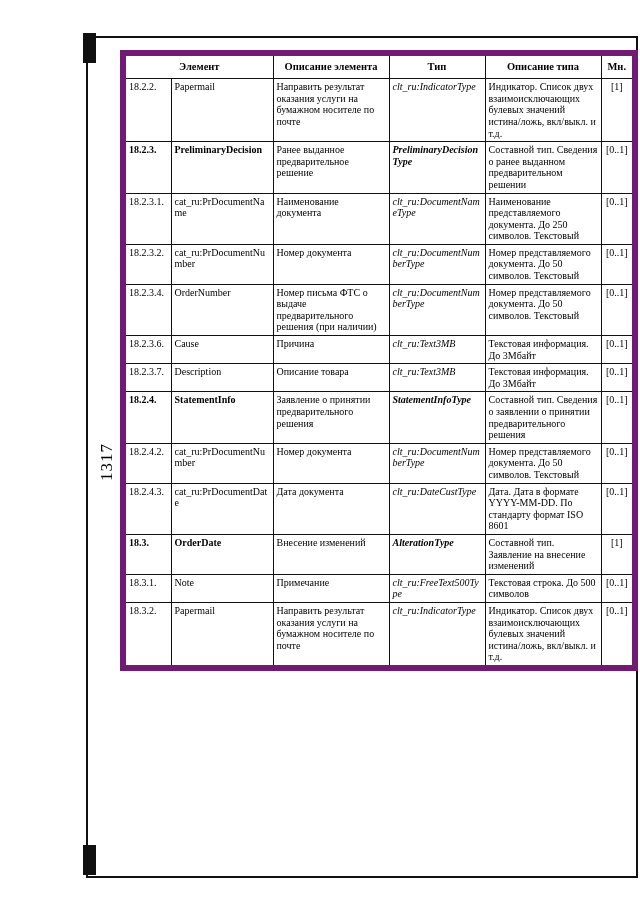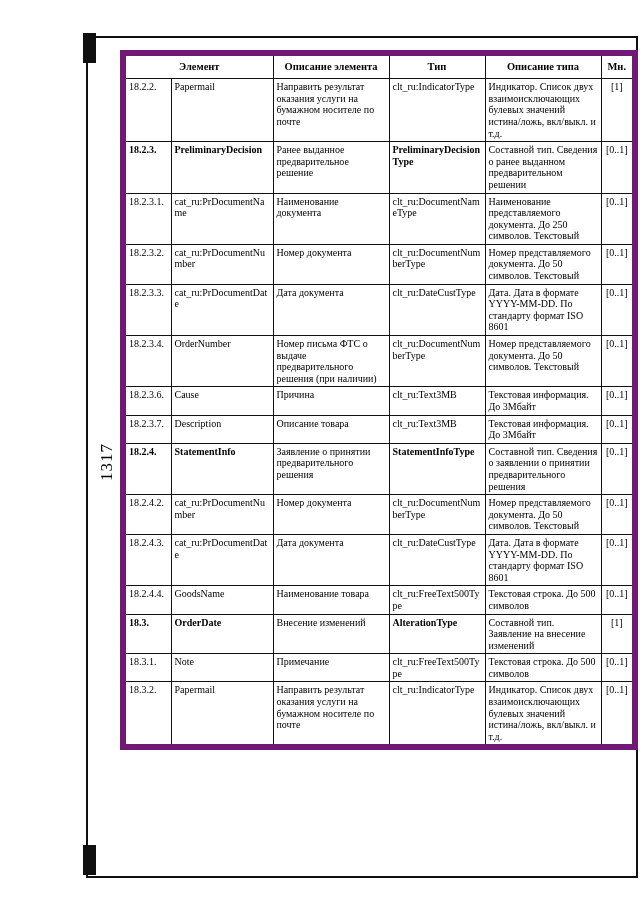--- a/index.html
+++ b/index.html
@@ -65,21 +65,21 @@
   }
   table.schema th {
     font-size: 10.5px;
     font-weight: bold;
     text-align: center;
     vertical-align: middle;
     padding: 5px 2px;
   }
   td.col-num   { padding-left: 2px; }
   td.col-name  { word-break: break-all; }
-  td.col-type  { word-break: break-all; }
+  td.col-type  { word-break: break-all; font-style: italic; }
   td.col-mult  { text-align: center; padding: 2px 1px; }
   tr.bold-row td.col-num,
   tr.bold-row td.col-name,
   tr.bold-row td.col-type { font-weight: bold; }
 </style>
 </head>
 <body>
 
 <div class="page">
 
@@ -134,28 +134,20 @@
         </tr>
         <tr>
           <td class="col-num">18.2.3.2.</td>
           <td class="col-name">cat_ru:PrDocumentNumber</td>
           <td class="col-desc">Номер документа</td>
           <td class="col-type">clt_ru:DocumentNumberType</td>
           <td class="col-typedesc">Номер представляемого документа. До 50 символов. Текстовый</td>
           <td class="col-mult">[0..1]</td>
         </tr>
         <tr>
-          <td class="col-num">18.2.3.3.</td>
-          <td class="col-name">cat_ru:PrDocumentDate</td>
-          <td class="col-desc">Дата документа</td>
-          <td class="col-type">clt_ru:DateCustType</td>
-          <td class="col-typedesc">Дата. Дата в формате YYYY-MM-DD. По стандарту формат ISO 8601</td>
-          <td class="col-mult">[0..1]</td>
-        </tr>
-        <tr>
           <td class="col-num">18.2.3.4.</td>
           <td class="col-name">OrderNumber</td>
           <td class="col-desc">Номер письма ФТС о выдаче предварительного решения (при наличии)</td>
           <td class="col-type">clt_ru:DocumentNumberType</td>
           <td class="col-typedesc">Номер представляемого документа. До 50 символов. Текстовый</td>
           <td class="col-mult">[0..1]</td>
         </tr>
         <tr>
           <td class="col-num">18.2.3.6.</td>
           <td class="col-name">Cause</td>
@@ -187,28 +179,20 @@
           <td class="col-type">clt_ru:DocumentNumberType</td>
           <td class="col-typedesc">Номер представляемого документа. До 50 символов. Текстовый</td>
           <td class="col-mult">[0..1]</td>
         </tr>
         <tr>
           <td class="col-num">18.2.4.3.</td>
           <td class="col-name">cat_ru:PrDocumentDate</td>
           <td class="col-desc">Дата документа</td>
           <td class="col-type">clt_ru:DateCustType</td>
           <td class="col-typedesc">Дата. Дата в формате YYYY-MM-DD. По стандарту формат ISO 8601</td>
-          <td class="col-mult">[0..1]</td>
-        </tr>
-        <tr>
-          <td class="col-num">18.2.4.4.</td>
-          <td class="col-name">GoodsName</td>
-          <td class="col-desc">Наименование товара</td>
-          <td class="col-type">clt_ru:FreeText500Type</td>
-          <td class="col-typedesc">Текстовая строка. До 500 символов</td>
           <td class="col-mult">[0..1]</td>
         </tr>
         <tr class="bold-row">
           <td class="col-num">18.3.</td>
           <td class="col-name">OrderDate</td>
           <td class="col-desc">Внесение изменений</td>
           <td class="col-type">AlterationType</td>
           <td class="col-typedesc">Составной тип. Заявление на внесение изменений</td>
           <td class="col-mult">[1]</td>
         </tr>

